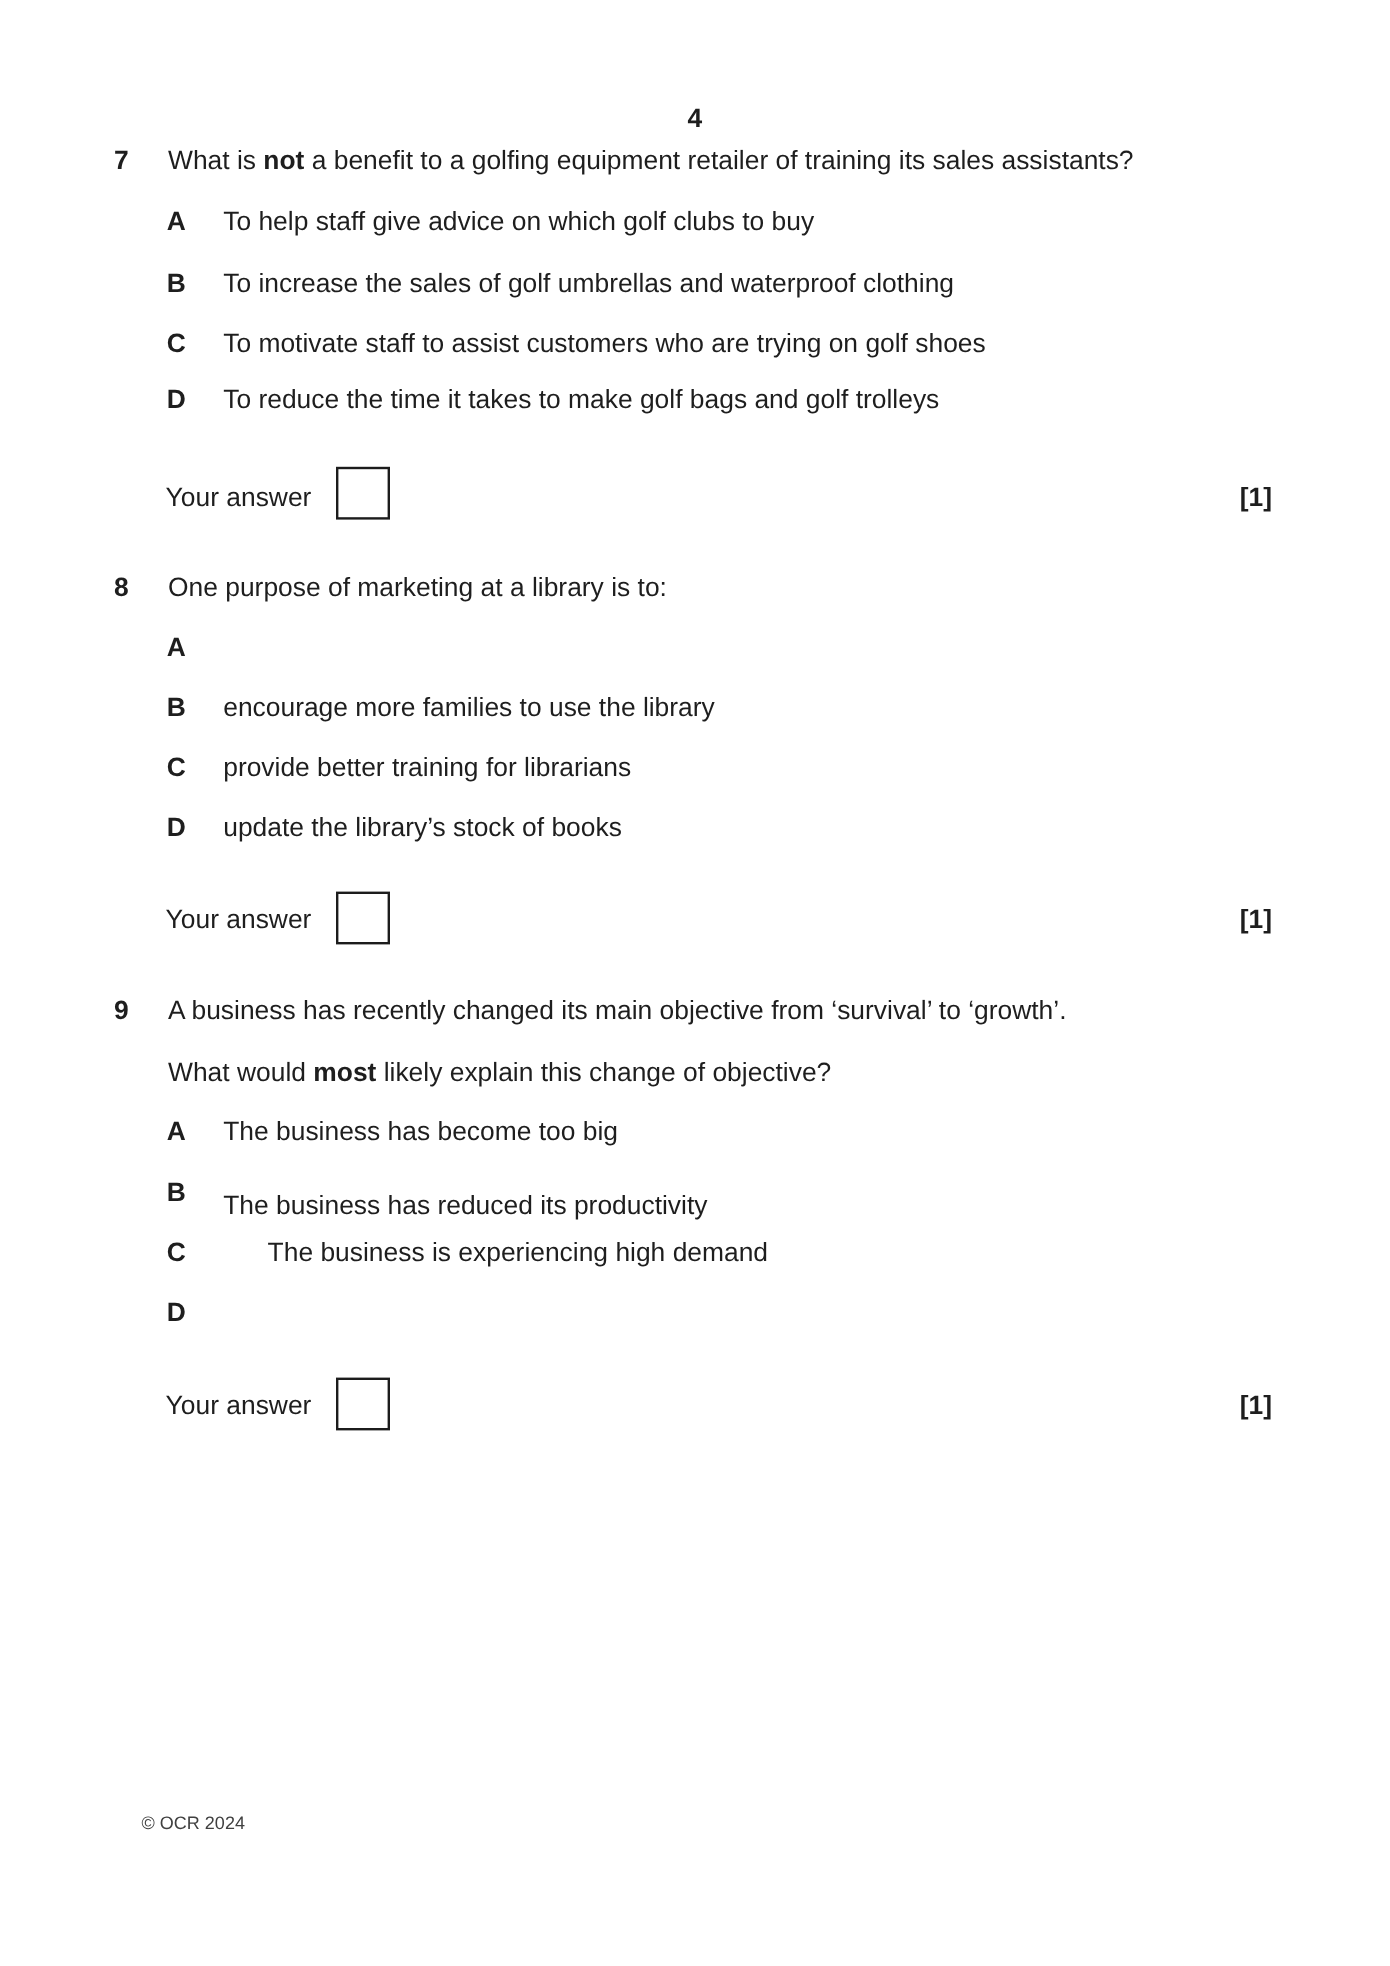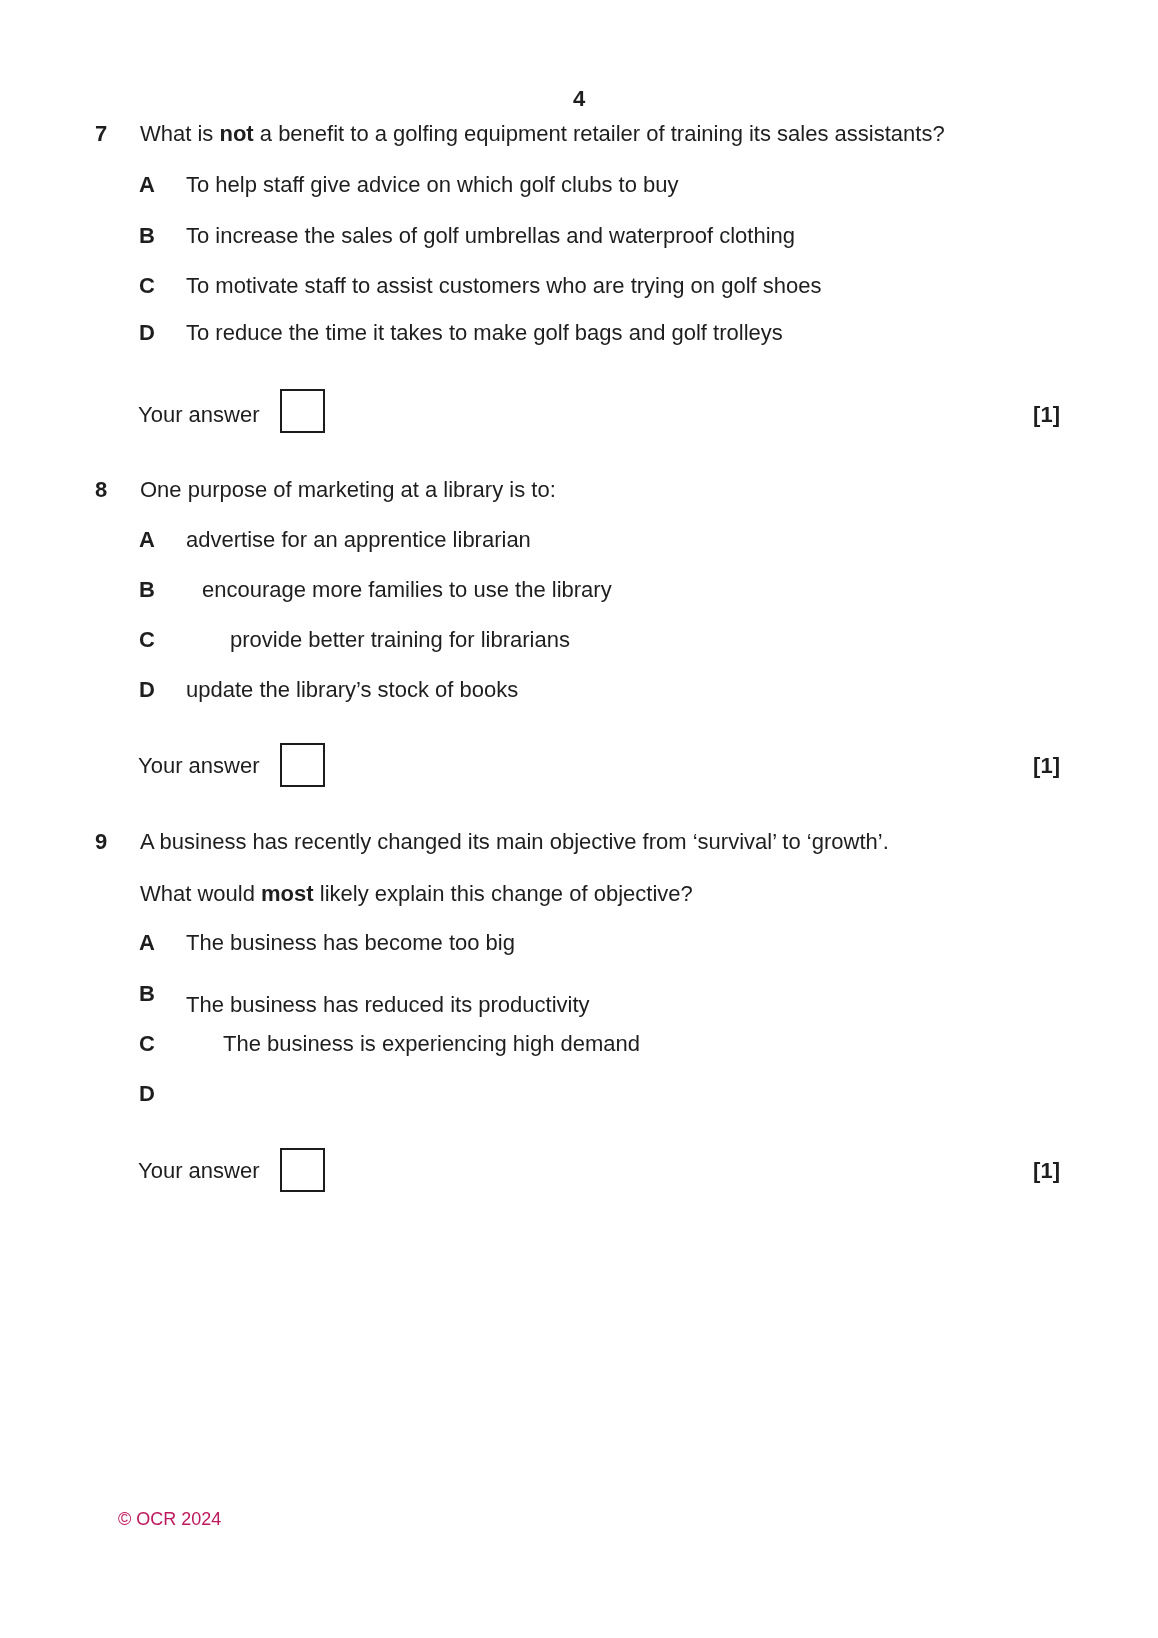--- a/index.html
+++ b/index.html
@@ -38,23 +38,23 @@
     background: #ffffff;
   }
   .mark {
     left: 860px;
     width: 200px;
     text-align: right;
     font-weight: 700;
   }
   .footer {
     left: 118px;
-    font-size: 18px;
+    font-size: 15px;
     line-height: 15px;
-    color: #be185d;
+    color: #404040;
   }
 </style>
 </head>
 <body>
 
 <div class="page">
 
   <div class="abs page-number" style="top:86px;">4</div>
 
   <div class="abs qnum" style="top:121px;">7</div>
@@ -73,27 +73,26 @@
   <div class="abs opttext" style="top:320px;">To reduce the time it takes to make golf bags and golf trolleys</div>
 
   <div class="abs answer-label" style="top:402px;">Your answer</div>
   <div class="abs answer-box" style="top:389px;"></div>
   <div class="abs mark" style="top:402px;">[1]</div>
 
   <div class="abs qnum" style="top:477px;">8</div>
   <div class="abs prompt" style="top:477px;"><span>One purpose of marketing at a library is to:</span></div>
 
   <div class="abs letter" style="top:527px;">A</div>
-  <div class="abs opttext" style="top:527px;">advertise for an apprentice librarian</div>
 
   <div class="abs letter" style="top:577px;">B</div>
-  <div class="abs opttext" style="top:577px;margin-left:16px;">encourage more families to use the library</div>
+  <div class="abs opttext" style="top:577px;">encourage more families to use the library</div>
 
   <div class="abs letter" style="top:627px;">C</div>
-  <div class="abs opttext" style="top:627px;margin-left:44px;">provide better training for librarians</div>
+  <div class="abs opttext" style="top:627px;">provide better training for librarians</div>
 
   <div class="abs letter" style="top:677px;">D</div>
   <div class="abs opttext" style="top:677px;">update the library’s stock of books</div>
 
   <div class="abs answer-label" style="top:753px;">Your answer</div>
   <div class="abs answer-box" style="top:743px;"></div>
   <div class="abs mark" style="top:753px;">[1]</div>
 
   <div class="abs qnum" style="top:829px;">9</div>
   <div class="abs prompt" style="top:881px;"><span>What would </span><span class="b">most</span><span> likely explain this change of objective?</span></div>

